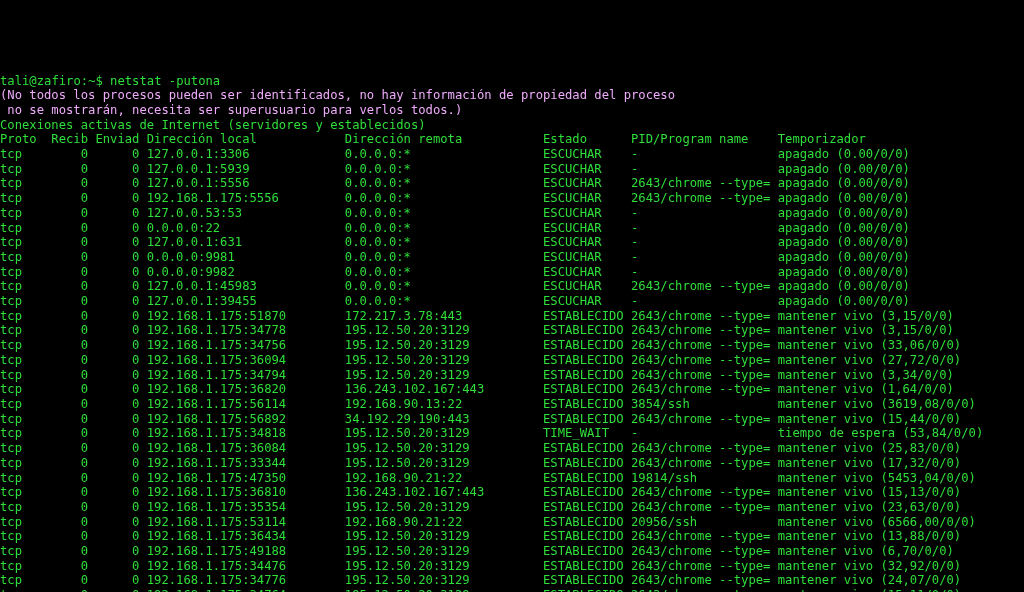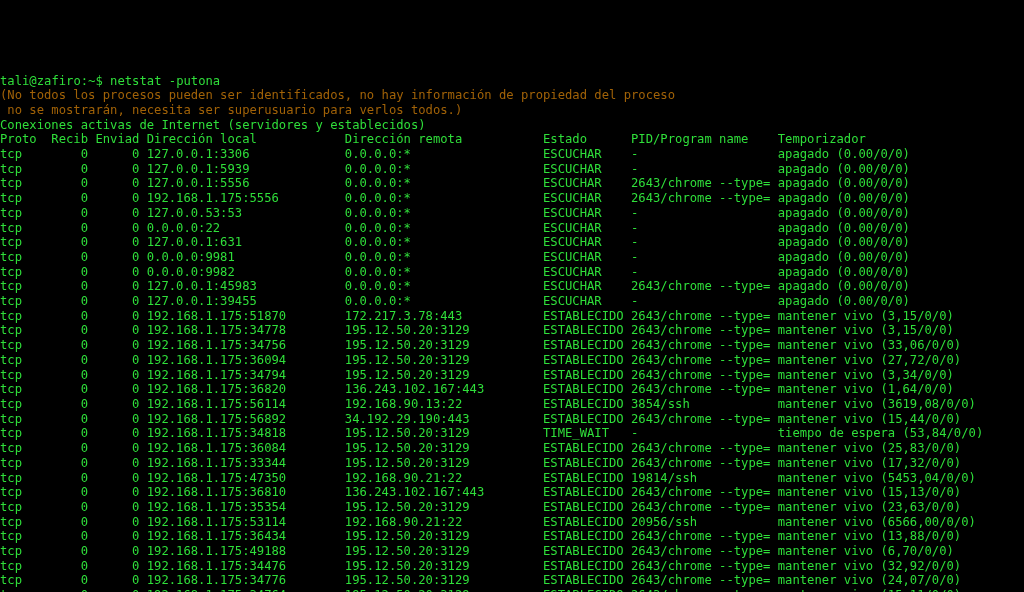--- a/index.html
+++ b/index.html
@@ -1,19 +1,19 @@
 <!DOCTYPE html>
 <html><head>
 <meta charset="utf-8">
 <style>
   html,body{margin:0;padding:0;background:#000;color:#2fdf3a;
     font-family:"DejaVu Sans Mono","Liberation Mono","Courier New",monospace;
     font-size:12.2px;line-height:14.7px;width:1024px;height:592px;
     overflow:hidden;white-space:pre}
-  .dim{color:#a16207}
+  .dim{color:#f0abfc}
   .row{display:block}
 </style>
 </head>
 <body>
 
 
 
 <div id="term"><span class="row"><span>tali</span><span>@</span><span>zafiro</span><span>:</span><span>~</span><span>$ </span><span>netstat -putona</span></span><span class="row dim">(No todos los procesos pueden ser identificados, no hay información de propiedad del proceso</span><span class="row dim"> no se mostrarán, necesita ser superusuario para verlos todos.)</span><span class="row">Conexiones activas de Internet (servidores y establecidos)</span><span class="row">Proto  Recib Enviad Dirección local            Dirección remota           Estado      PID/Program name    Temporizador</span><span class="row">tcp        0      0 127.0.0.1:3306             0.0.0.0:*                  ESCUCHAR    -                   apagado (0.00/0/0)</span><span class="row">tcp        0      0 127.0.0.1:5939             0.0.0.0:*                  ESCUCHAR    -                   apagado (0.00/0/0)</span><span class="row">tcp        0      0 127.0.0.1:5556             0.0.0.0:*                  ESCUCHAR    2643/chrome --type= apagado (0.00/0/0)</span><span class="row">tcp        0      0 192.168.1.175:5556         0.0.0.0:*                  ESCUCHAR    2643/chrome --type= apagado (0.00/0/0)</span><span class="row">tcp        0      0 127.0.0.53:53              0.0.0.0:*                  ESCUCHAR    -                   apagado (0.00/0/0)</span><span class="row">tcp        0      0 0.0.0.0:22                 0.0.0.0:*                  ESCUCHAR    -                   apagado (0.00/0/0)</span><span class="row">tcp        0      0 127.0.0.1:631              0.0.0.0:*                  ESCUCHAR    -                   apagado (0.00/0/0)</span><span class="row">tcp        0      0 0.0.0.0:9981               0.0.0.0:*                  ESCUCHAR    -                   apagado (0.00/0/0)</span><span class="row">tcp        0      0 0.0.0.0:9982               0.0.0.0:*                  ESCUCHAR    -                   apagado (0.00/0/0)</span><span class="row">tcp        0      0 127.0.0.1:45983            0.0.0.0:*                  ESCUCHAR    2643/chrome --type= apagado (0.00/0/0)</span><span class="row">tcp        0      0 127.0.0.1:39455            0.0.0.0:*                  ESCUCHAR    -                   apagado (0.00/0/0)</span><span class="row">tcp        0      0 192.168.1.175:51870        172.217.3.78:443           ESTABLECIDO 2643/chrome --type= mantener vivo (3,15/0/0)</span><span class="row">tcp        0      0 192.168.1.175:34778        195.12.50.20:3129          ESTABLECIDO 2643/chrome --type= mantener vivo (3,15/0/0)</span><span class="row">tcp        0      0 192.168.1.175:34756        195.12.50.20:3129          ESTABLECIDO 2643/chrome --type= mantener vivo (33,06/0/0)</span><span class="row">tcp        0      0 192.168.1.175:36094        195.12.50.20:3129          ESTABLECIDO 2643/chrome --type= mantener vivo (27,72/0/0)</span><span class="row">tcp        0      0 192.168.1.175:34794        195.12.50.20:3129          ESTABLECIDO 2643/chrome --type= mantener vivo (3,34/0/0)</span><span class="row">tcp        0      0 192.168.1.175:36820        136.243.102.167:443        ESTABLECIDO 2643/chrome --type= mantener vivo (1,64/0/0)</span><span class="row">tcp        0      0 192.168.1.175:56114        192.168.90.13:22           ESTABLECIDO 3854/ssh            mantener vivo (3619,08/0/0)</span><span class="row">tcp        0      0 192.168.1.175:56892        34.192.29.190:443          ESTABLECIDO 2643/chrome --type= mantener vivo (15,44/0/0)</span><span class="row">tcp        0      0 192.168.1.175:34818        195.12.50.20:3129          TIME_WAIT   -                   tiempo de espera (53,84/0/0)</span><span class="row">tcp        0      0 192.168.1.175:36084        195.12.50.20:3129          ESTABLECIDO 2643/chrome --type= mantener vivo (25,83/0/0)</span><span class="row">tcp        0      0 192.168.1.175:33344        195.12.50.20:3129          ESTABLECIDO 2643/chrome --type= mantener vivo (17,32/0/0)</span><span class="row">tcp        0      0 192.168.1.175:47350        192.168.90.21:22           ESTABLECIDO 19814/ssh           mantener vivo (5453,04/0/0)</span><span class="row">tcp        0      0 192.168.1.175:36810        136.243.102.167:443        ESTABLECIDO 2643/chrome --type= mantener vivo (15,13/0/0)</span><span class="row">tcp        0      0 192.168.1.175:35354        195.12.50.20:3129          ESTABLECIDO 2643/chrome --type= mantener vivo (23,63/0/0)</span><span class="row">tcp        0      0 192.168.1.175:53114        192.168.90.21:22           ESTABLECIDO 20956/ssh           mantener vivo (6566,00/0/0)</span><span class="row">tcp        0      0 192.168.1.175:36434        195.12.50.20:3129          ESTABLECIDO 2643/chrome --type= mantener vivo (13,88/0/0)</span><span class="row">tcp        0      0 192.168.1.175:49188        195.12.50.20:3129          ESTABLECIDO 2643/chrome --type= mantener vivo (6,70/0/0)</span><span class="row">tcp        0      0 192.168.1.175:34476        195.12.50.20:3129          ESTABLECIDO 2643/chrome --type= mantener vivo (32,92/0/0)</span><span class="row">tcp        0      0 192.168.1.175:34776        195.12.50.20:3129          ESTABLECIDO 2643/chrome --type= mantener vivo (24,07/0/0)</span><span class="row">tcp        0      0 192.168.1.175:34764        195.12.50.20:3129          ESTABLECIDO 2643/chrome --type= mantener vivo (15,11/0/0)</span></div>
 
 

